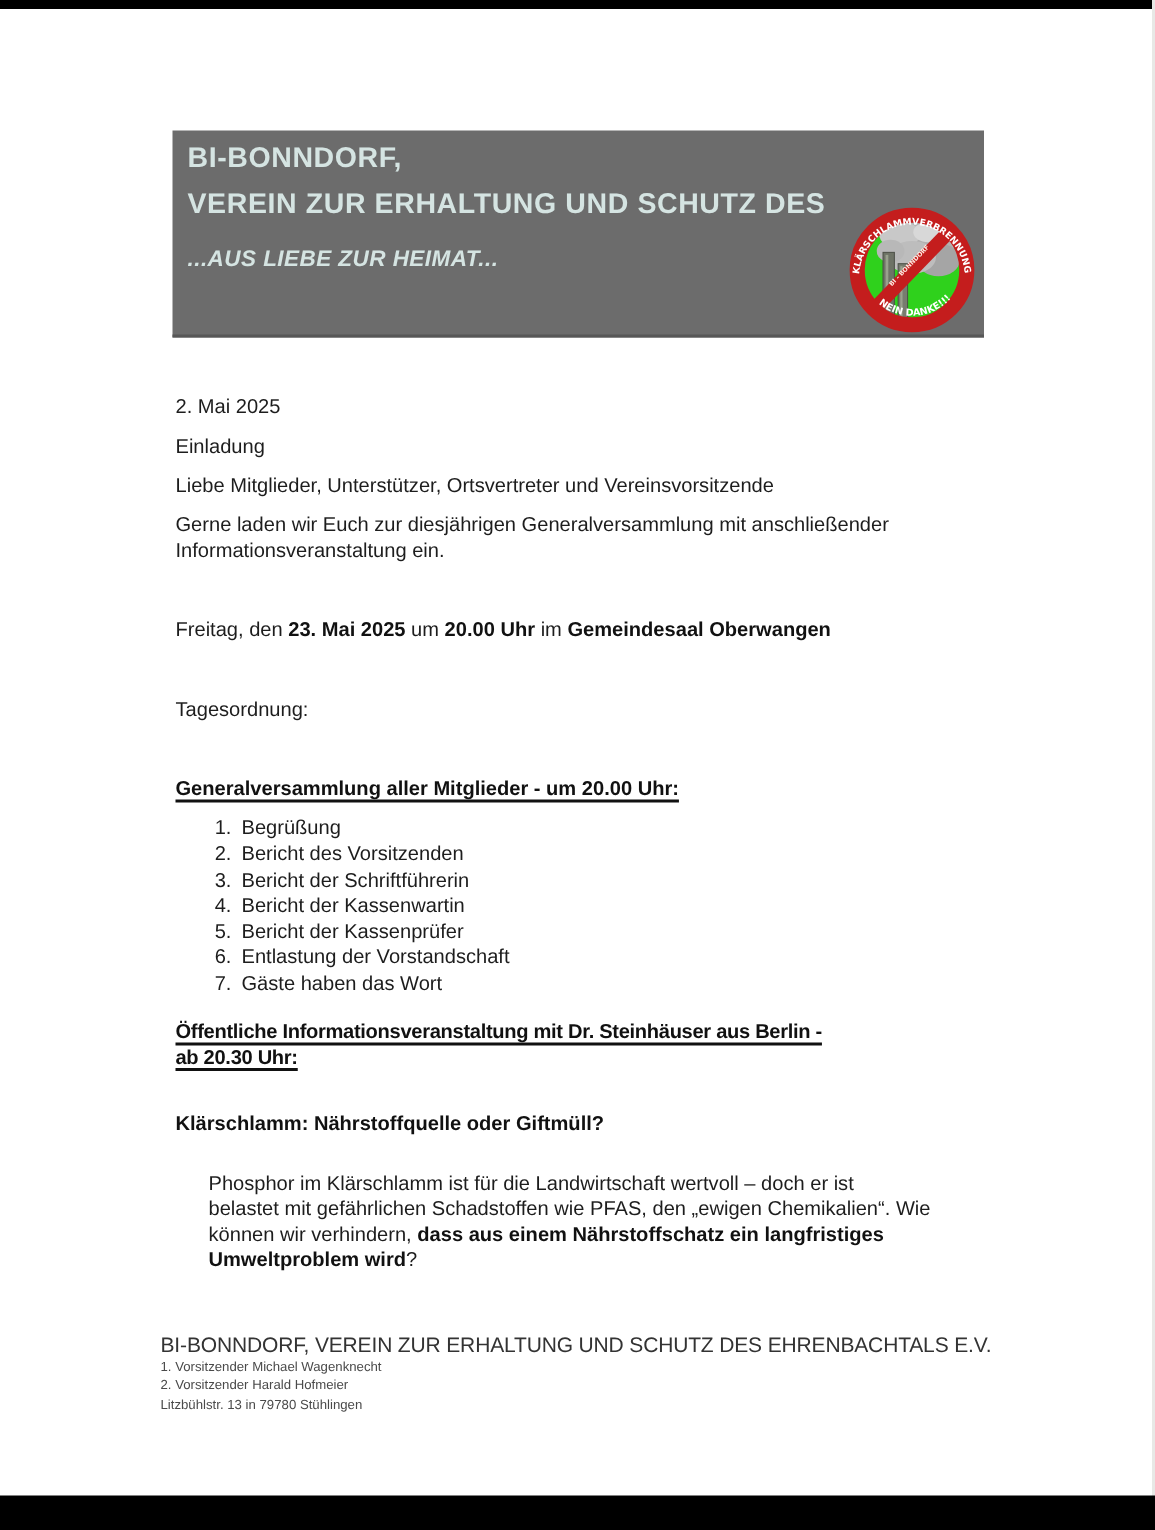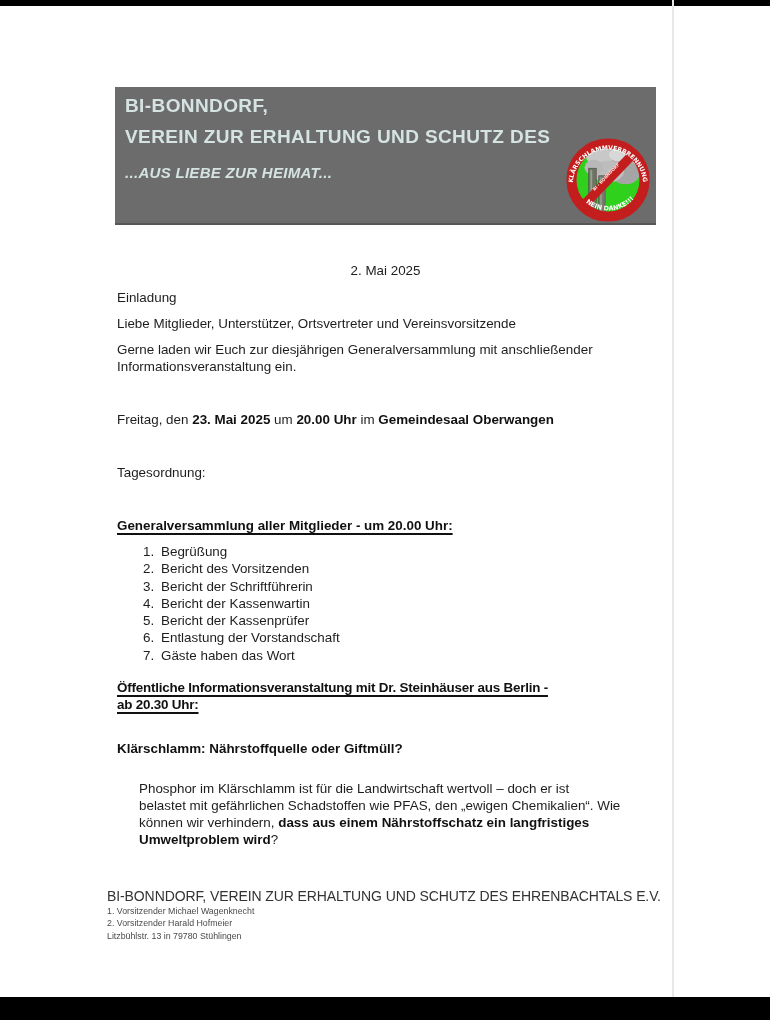--- a/index.html
+++ b/index.html
@@ -2,21 +2,21 @@
 <html style="--page_bg: #ffffff; --letterbox: #000000; --banner_bg: #6c6c6c; --banner_text: #d5e4e2; --logo_red: #c41d1d; --logo_green: #2fd11c;"><head>
 <meta charset="utf-8">
 <style>
   html,body{margin:0;padding:0;}
   body{
     width:770px;height:1020px;overflow:hidden;
     background:#fff;
     font-family:"Liberation Sans",sans-serif;
     color:#1d1d1d;
   }
-  .page{position:relative;width:674px;height:1020px;background:var(--page_bg,#fff);}
+  .page{position:relative;width:770px;height:1020px;background:var(--page_bg,#fff);}
   .letterbox-top{position:absolute;top:0;left:0;width:770px;height:6px;background:var(--letterbox,#000);}
   .letterbox-bottom{position:absolute;left:0;bottom:0;width:770px;height:23px;background:var(--letterbox,#000);}
   .edge-line{position:absolute;top:0;right:0;width:2px;height:1020px;background:#e8e8e6;}
 
   
   .banner{
     position:absolute;left:115px;top:87px;width:541px;height:138px;
     background:var(--banner_bg,#6f6f6f);
     border-bottom:2px solid #575757;
     box-sizing:border-box;
@@ -29,21 +29,21 @@
   }
   .banner-tagline{
     margin-top:12px;font-weight:bold;font-style:italic;
     font-size:15px;line-height:18px;color:var(--banner_text,#d5e4e2);
     letter-spacing:.3px;white-space:nowrap;
   }
   .logo{position:absolute;top:51px;right:6px;width:84px;height:84px;}
 
   
   .blk{position:absolute;left:117px;width:537px;font-size:13.4px;line-height:17px;}
-  .date-line{top:262px;text-align:center;}
+  .date-line{top:262px;text-align:left;}
   .letter-title{top:289px;}
   .salutation{top:315px;}
   .intro{top:341px;}
   .event-line{top:411px;white-space:nowrap;}
   .agenda-label{top:464px;}
   .h-underline{
     font-weight:bold;
     text-decoration:underline;
     text-decoration-thickness:1.5px;
     text-underline-offset:2.5px;

